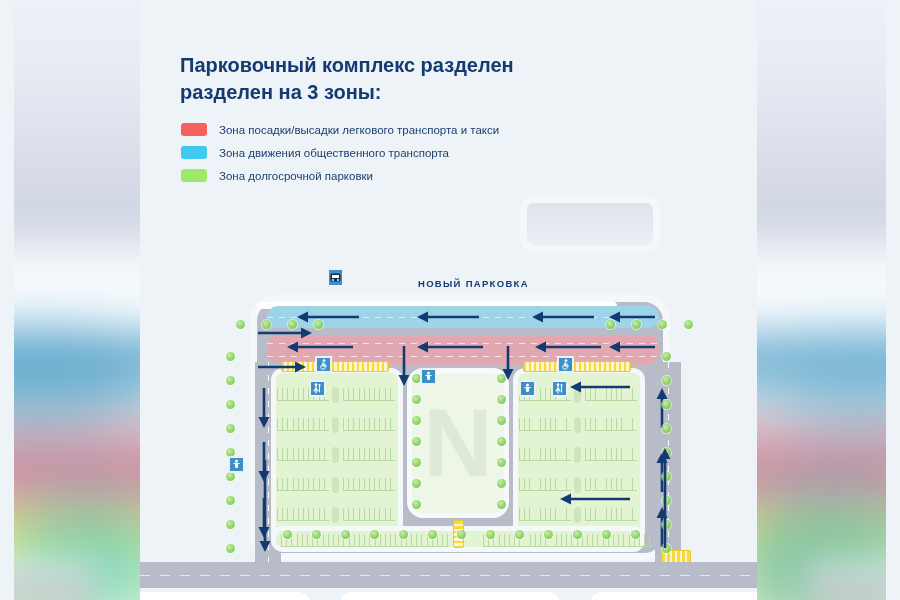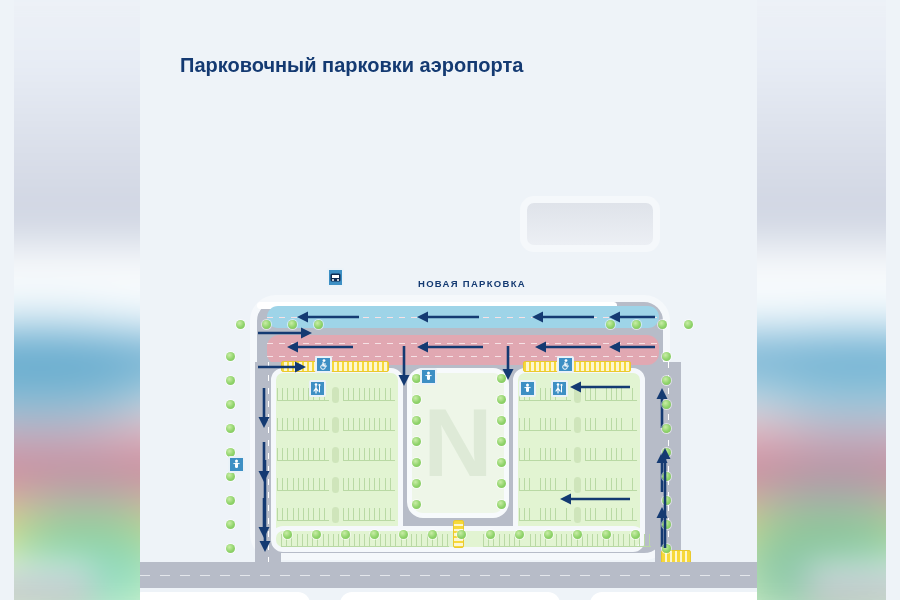--- a/index.html
+++ b/index.html
@@ -243,29 +243,44 @@
   <div class="strip r s3"></div>
 
 </div>
 <div class="margin-left"></div>
 <div class="margin-right"></div>
 
 <div id="card">
 
 
   <div id="heading">
-    <div>Парковочный парковки аэропорта</div>
+    <div>Парковочный комплекс разделен</div>
+    <div>разделен на 3 зоны:</div>
   </div>
 
+  <div id="legend">
+    <div class="legend-row">
+      <span class="legend-swatch" style="background:#f4615e"></span>
+      <span class="legend-label">Зона посадки/высадки легкового транспорта и такси</span>
+    </div>
+    <div class="legend-row">
+      <span class="legend-swatch" style="background:#41c8f0"></span>
+      <span class="legend-label">Зона движения общественного транспорта</span>
+    </div>
+    <div class="legend-row">
+      <span class="legend-swatch" style="background:#9ee86a"></span>
+      <span class="legend-label">Зона долгосрочной парковки</span>
+    </div>
+  </div>
 
   <div id="map">
 
     <div class="building" id="bldg-right"></div>
 
-    <div class="maplabel" id="lbl-parking">НОВАЯ ПАРКОВКА</div>
+    <div class="maplabel" id="lbl-parking">НОВЫЙ ПАРКОВКА</div>
 
     <div id="sign-bus">
       <svg width="11" height="9" viewBox="0 0 11 9">
         <rect x="0.5" y="0.5" width="10" height="8" rx="1.5" fill="#0e2b52"></rect>
         <rect x="2" y="2" width="7" height="3" fill="#fff"></rect>
         <circle cx="3" cy="7" r="1" fill="#fff"></circle>
         <circle cx="8" cy="7" r="1" fill="#fff"></circle>
       </svg>
     </div>
 

